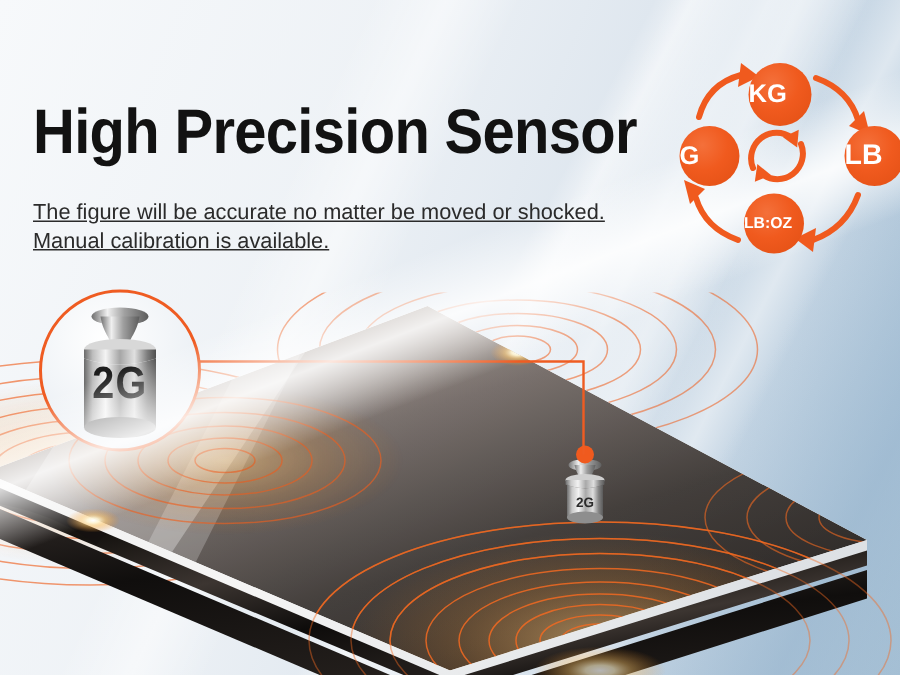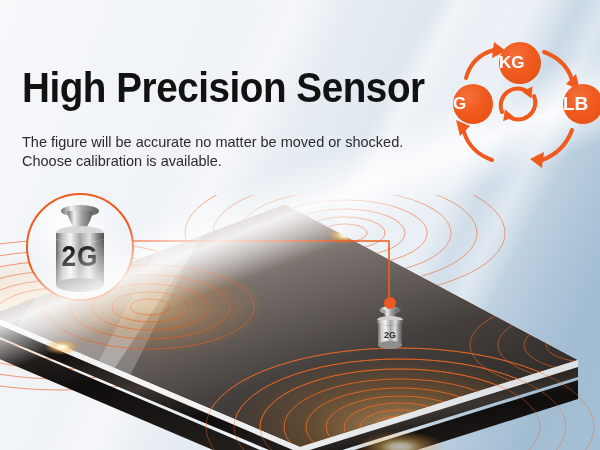--- a/index.html
+++ b/index.html
@@ -35,21 +35,21 @@
     color:#121212;transform:scaleX(.92);transform-origin:left center;
     white-space:nowrap;
   }
   .subtitle{
     position:absolute;left:22px;top:95px;
     font-size:21px;line-height:26px;font-weight:bold;color:#1b1b1b;
     white-space:nowrap;
   }
   .body-text{
     position:absolute;left:22px;top:133px;width:440px;
-    font-size:14.5px;line-height:19px;color:#2b2b2b;
+    font-size:14.5px;line-height:19px;color:#2b2b2b;text-decoration:underline;
   }
   .body-text span{display:block;white-space:nowrap;}
 
   
   #unit-cycle{position:absolute;left:452px;top:34px;width:132px;height:140px;}
   .u-circle{
     position:absolute;border-radius:50%;
     background:radial-gradient(circle at 38% 32%, #f4703a 0%, #f05a1e 46%, #e14f14 100%);
     color:#fff;display:flex;align-items:center;justify-content:flex-start;
     font-weight:bold;text-align:center;
@@ -295,21 +295,21 @@
       <ellipse cx="36" cy="86" rx="24" ry="7" fill="#8a8a8a"></ellipse>
     </svg>
     <div class="callout-label">2G</div>
   </div>
 
   <div class="streak s5"></div>
 
   <h1 class="title">High Precision Sensor</h1>
   <div class="body-text">
     <span>The figure will be accurate no matter be moved or shocked.</span>
-    <span>Choose calibration is available.</span>
+    <span>Manual calibration is available.</span>
   </div>
 
   <div id="unit-cycle">
     <svg style="position:absolute;left:0;top:0;width:132px;height:140px;" viewBox="0 0 132 140">
       <g fill="none" stroke="#f05a1e" stroke-width="4" stroke-linecap="round">
 
         <path d="M14,44 Q20,22 42,16"></path>
 
         <path d="M92,18 Q114,26 120,46"></path>
 
@@ -330,18 +330,21 @@
         <polygon points="52,76 62,82 52,88" fill="#f05a1e" transform="rotate(8 57 82)"></polygon>
       </g>
     </svg>
 
     <div class="u-circle u-kg">
       <span>KG</span>
     </div>
     <div class="u-circle u-lb">
       <span>LB</span>
     </div>
+    <div class="u-circle u-lboz">
+      <span>LB:OZ</span>
+    </div>
     <div class="u-circle u-g">
       <span>G</span>
     </div>
   </div>
 
 </div>
 
 </body></html>

